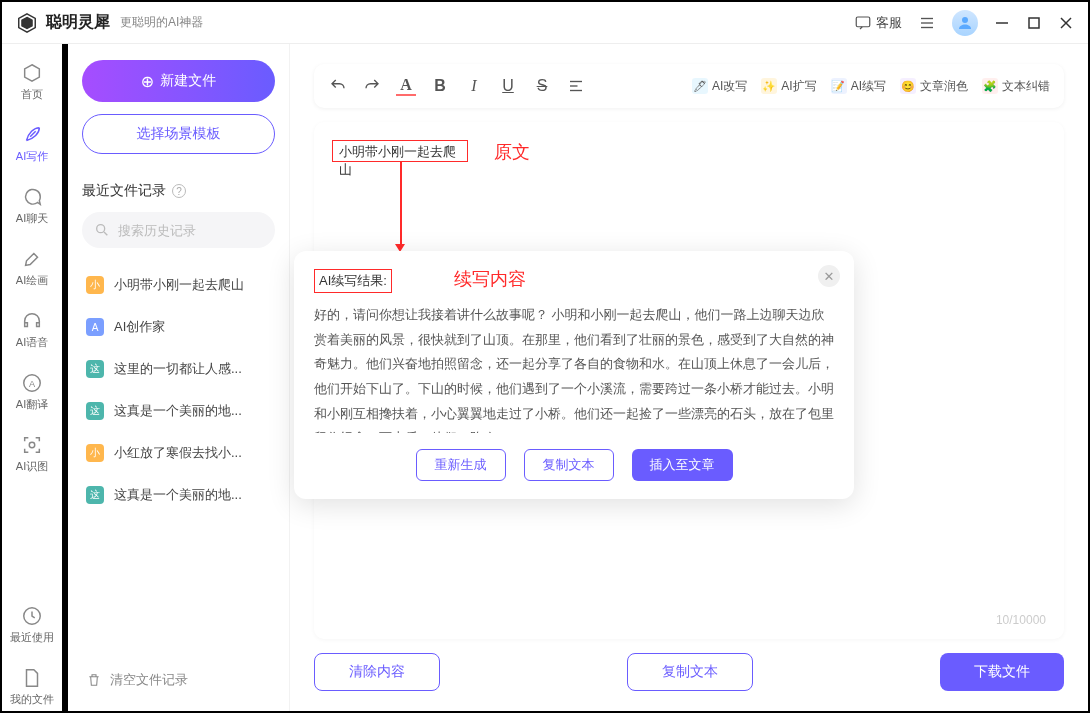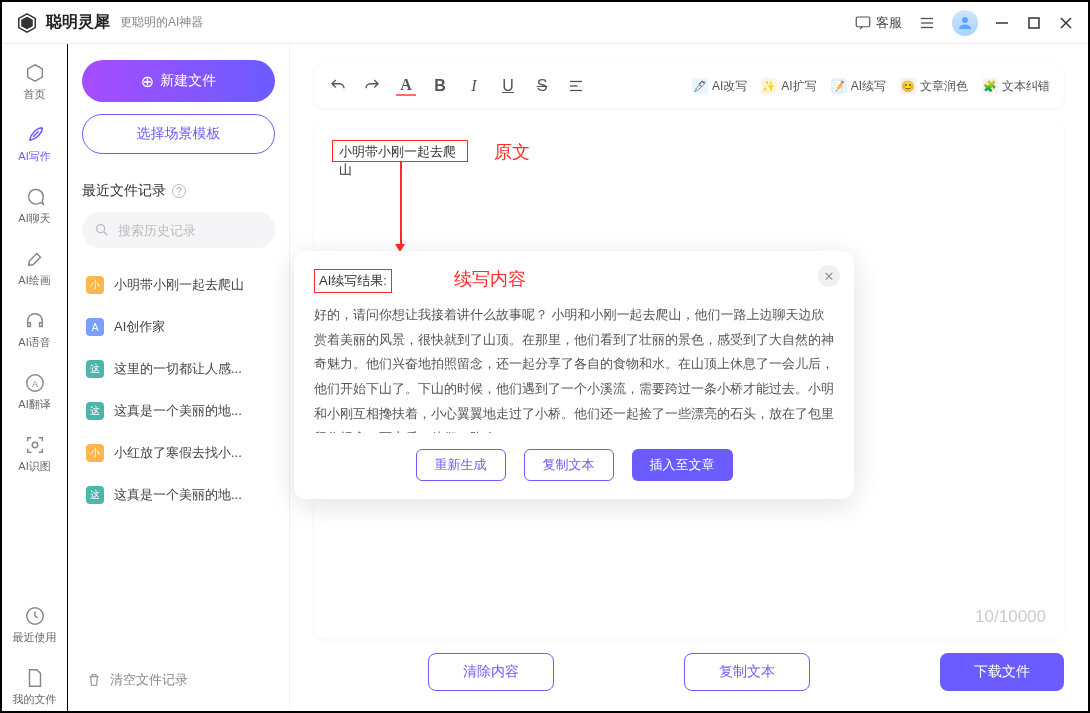--- a/index.html
+++ b/index.html
@@ -9,21 +9,21 @@
 .logo svg{width:22px;height:22px}
 .app-title{font-size:16px;font-weight:600;color:#222}
 .app-sub{font-size:12px;color:#888;margin-left:10px}
 .titlebar-right{margin-left:auto;display:flex;align-items:center;gap:16px}
 .tb-btn{display:flex;align-items:flex-start;gap:4px;color:#444;font-size:13px;cursor:pointer}
 .tb-ico{width:18px;height:18px;display:flex;align-items:center;justify-content:center}
 .avatar{width:26px;height:26px;border-radius:50%;background:linear-gradient(#cfe6ff,#a8d4ff);display:flex;align-items:center;justify-content:center}
 .avatar svg{width:18px;height:18px}
 .win-ctl{width:16px;height:16px;display:flex;align-items:center;justify-content:center;cursor:pointer}
 .main{display:flex;height:calc(100% - 42px)}
-.nav{width:66px;border-right:1px solid #000000;display:flex;flex-direction:column;align-items:center;padding-top:14px;gap:14px}
+.nav{width:66px;border-right:6px solid #000000;display:flex;flex-direction:column;align-items:center;padding-top:14px;gap:14px}
 .nav-item{display:flex;flex-direction:column;align-items:center;gap:3px;cursor:pointer;color:#666;font-size:11px;width:100%;padding:4px 0}
 .nav-item.active{color:#6a5cff}
 .nav-ico{width:22px;height:22px;display:flex;align-items:center;justify-content:center}
 .nav-spacer{flex:1}
 .badge{position:absolute;font-size:9px;background:#ff4d4f;color:#fff;border-radius:8px;padding:1px 4px;top:-6px;left:50%;transform:translateX(-50%);white-space:nowrap}
 .nav-wrap{position:relative;display:flex;flex-direction:column;align-items:center;gap:3px}
 .sidebar{width:222px;padding:16px 14px 10px;display:flex;flex-direction:column;border-right:1px solid #f2f2f2;background:#fff}
 .btn-new{height:42px;border-radius:21px;background:linear-gradient(90deg,#a64dff,#6a5cff);color:#fff;display:flex;align-items:center;justify-content:center;gap:6px;font-size:14px;font-weight:500;cursor:pointer;margin-bottom:12px}
 .btn-tpl{height:40px;border-radius:20px;border:1.5px solid #6a5cff;color:#6a5cff;display:flex;align-items:center;justify-content:center;font-size:14px;cursor:pointer;margin-bottom:28px}
 .recent-title{display:flex;align-items:center;gap:6px;font-size:14px;font-weight:400;color:#333;margin-bottom:12px}
@@ -54,22 +54,22 @@
 .arrow-head{position:absolute;top:122px;left:81px;width:0;height:0;border-left:5px solid transparent;border-right:5px solid transparent;border-top:8px solid #ff2a2a}
 .popup{position:absolute;top:129px;left:-20px;width:560px;background:#fff;border-radius:12px;box-shadow:0 6px 28px rgba(0,0,0,.12);padding:18px 20px}
 .popup-title{font-size:13px;color:#333;border:1.5px solid #ff2a2a;padding:2px 4px;display:inline-block;margin-bottom:10px}
 .anno2{position:absolute;top:16px;left:160px;color:#ff2a2a;font-size:18px;font-weight:500}
 .popup-close{position:absolute;top:14px;right:14px;width:22px;height:22px;border-radius:50%;background:#f0f0f0;display:flex;align-items:center;justify-content:center;color:#999;cursor:pointer;font-size:13px}
 .popup-body{font-size:13px;line-height:1.9;color:#555;max-height:130px;overflow:hidden}
 .popup-actions{display:flex;justify-content:center;gap:18px;margin-top:16px}
 .pbtn{height:32px;padding:0 18px;border-radius:6px;font-size:13px;display:flex;align-items:center;cursor:pointer}
 .pbtn.outline{border:1px solid #6a5cff;color:#6a5cff;background:#fff}
 .pbtn.solid{background:#6a5cff;color:#fff}
-.counter{position:absolute;bottom:12px;right:18px;font-size:17px;color:#ccc}
-.bottom-bar{display:flex;justify-content:flex-end;gap:130px;padding:14px 0 6px}
+.counter{position:absolute;bottom:12px;right:18px;font-size:12px;color:#ccc}
+.bottom-bar{display:flex;justify-content:space-between;gap:130px;padding:14px 0 6px}
 .bbtn{height:38px;padding:0 34px;border-radius:8px;font-size:14px;display:flex;align-items:center;cursor:pointer}
 .bbtn.outline{border:1.5px solid #6a5cff;color:#6a5cff;background:#fff}
 .bbtn.solid{background:#6a5cff;color:#fff}
 </style>
 </head>
 <body>
 
 <div class="titlebar">
   <div class="logo">
     <svg viewBox="0 0 24 24" fill="none" stroke="#333" stroke-width="1.6">

